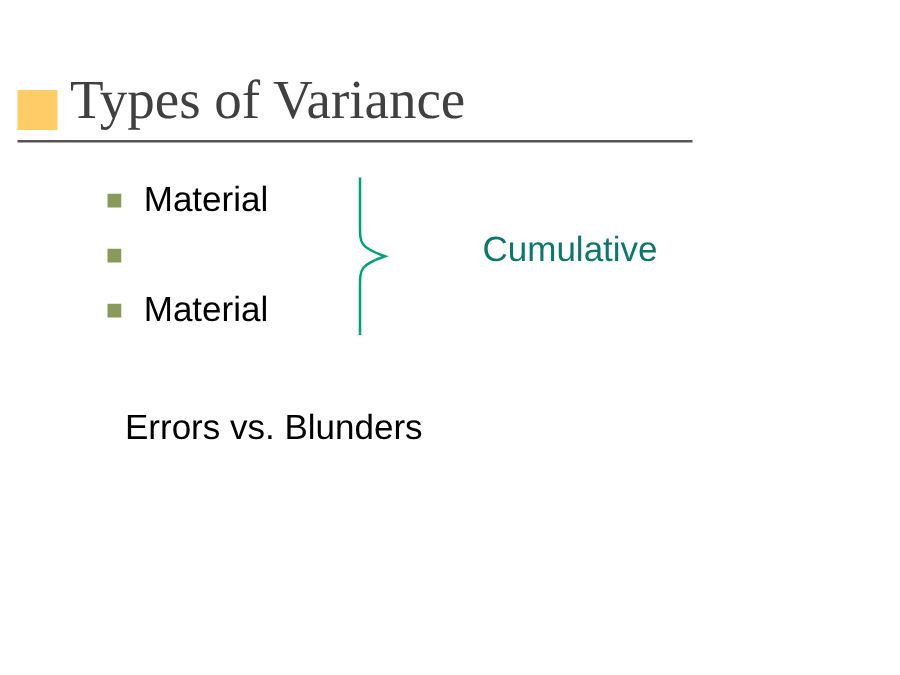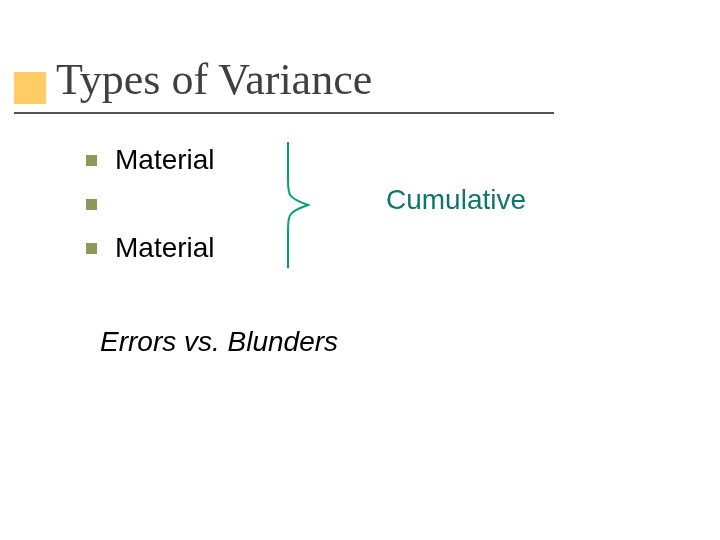--- a/index.html
+++ b/index.html
@@ -68,21 +68,20 @@
     top: 184px;
     font-size: 28px;
     color: #0f766e;
   }
   .subheading {
     position: absolute;
     left: 100px;
     top: 326px;
     font-size: 28px;
     color: #000;
-    font-style: italic;
   }
 </style>
 </head>
 <body>
 
 <div class="accent-bar"></div>
 <div class="title">Types of Variance</div>
 <div class="title-underline"></div>
 
 <div class="bullet-list">

